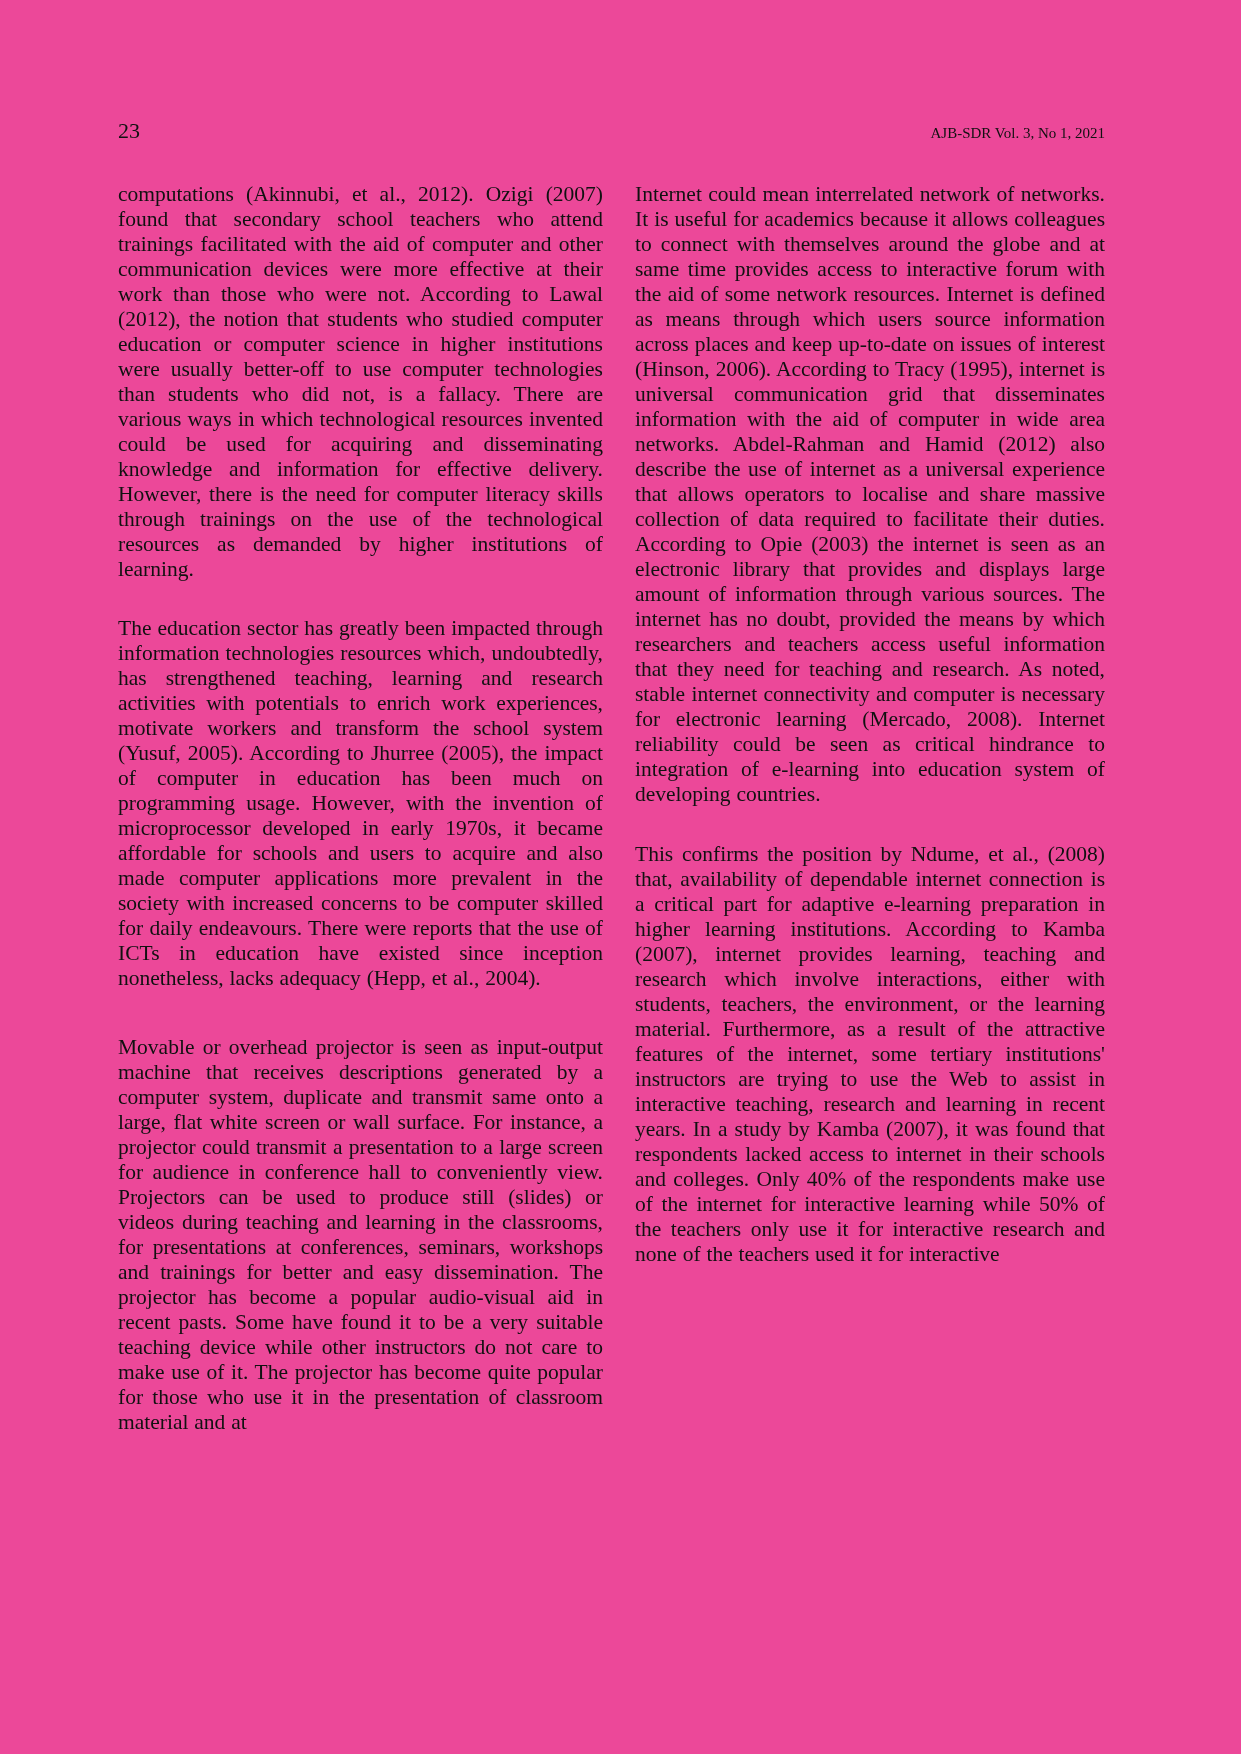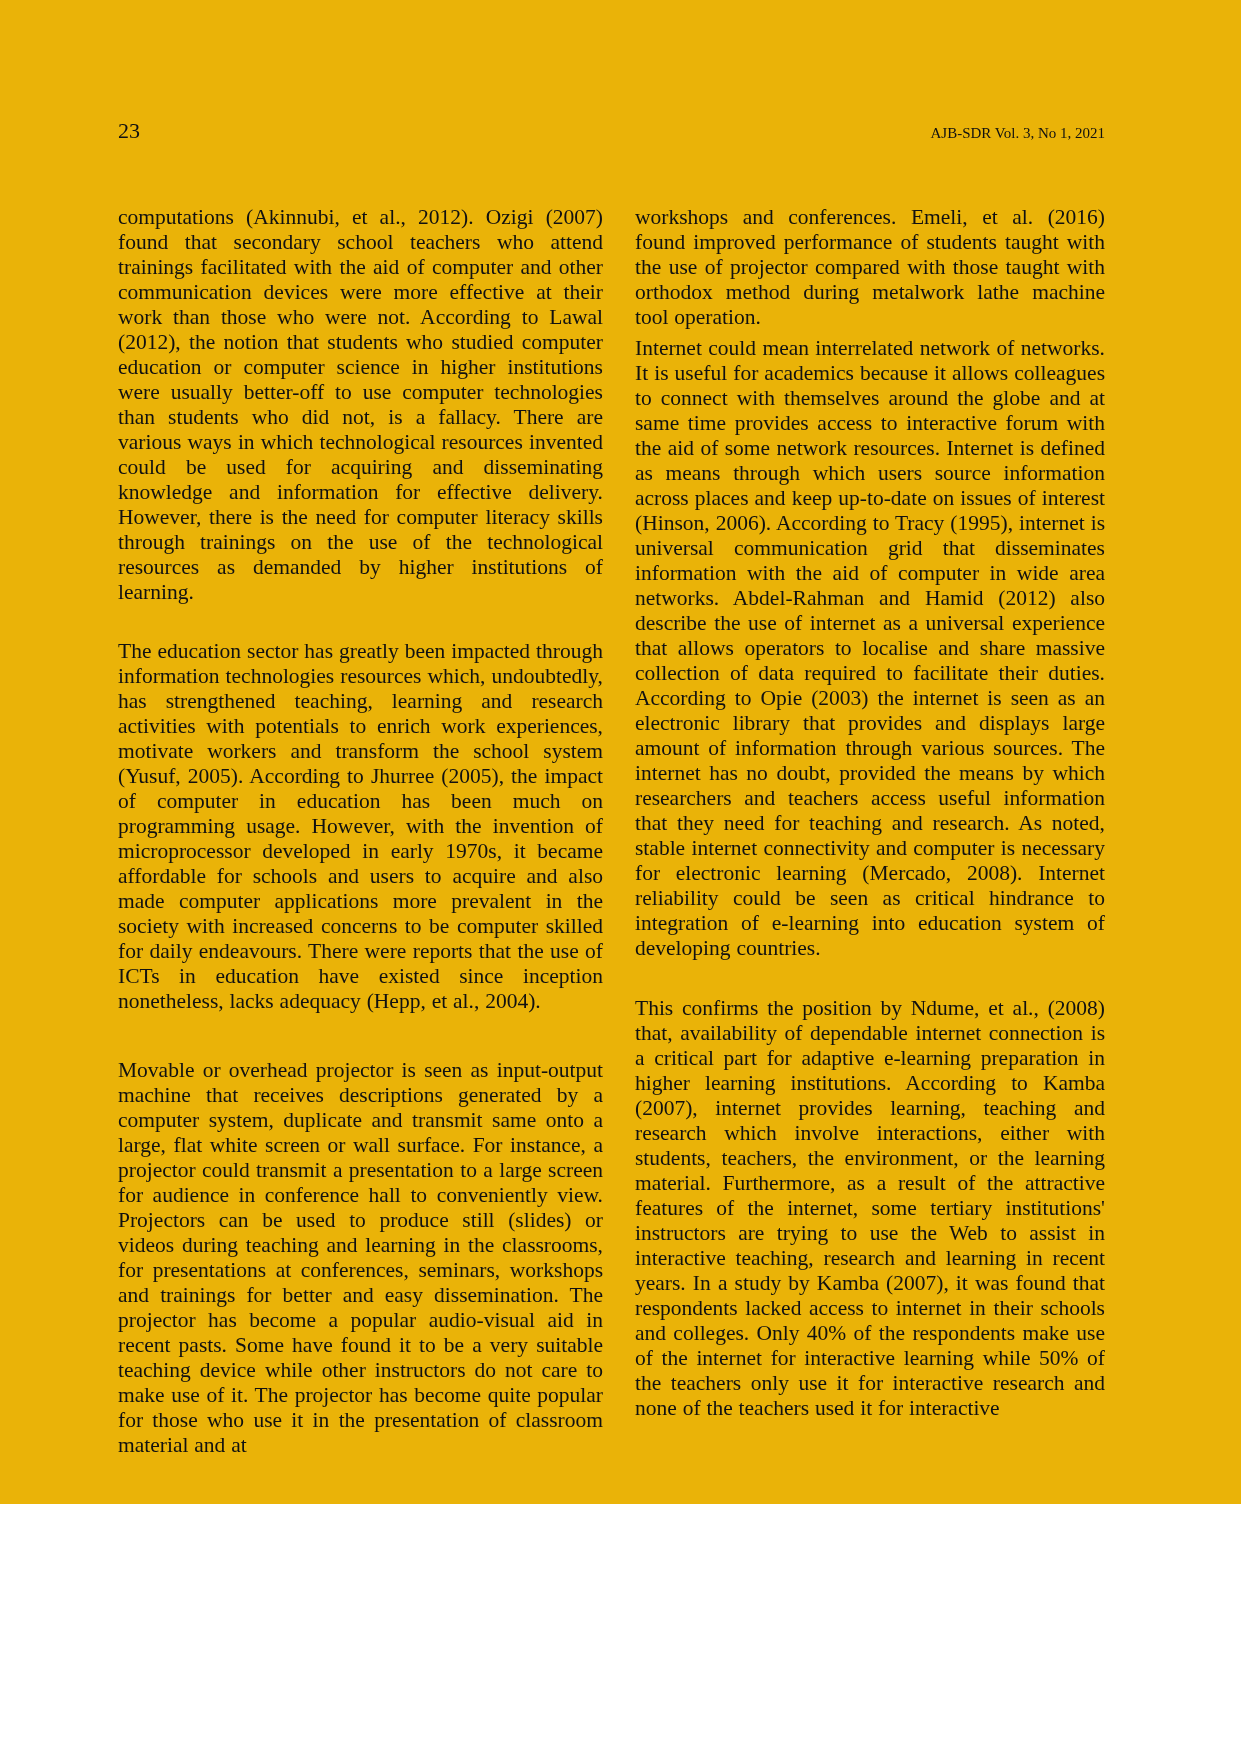--- a/index.html
+++ b/index.html
@@ -3,40 +3,40 @@
 <meta charset="utf-8">
 <style>
   html, body {
     margin: 0;
     padding: 0;
     background: #ffffff;
   }
   .page {
     position: relative;
     width: 1241px;
-    height: 1504px;
-    background: #eab308;
+    height: 1754px;
+    background: #ec4899;
     color: #111111;
     font-family: "Liberation Serif", "DejaVu Serif", serif;
     overflow: hidden;
     box-sizing: border-box;
     padding: 118px 136px 0 118px;
   }
   .page-header {
     display: flex;
     justify-content: space-between;
     align-items: baseline;
     font-size: 22px;
     line-height: 26px;
   }
   .page-header .journal-ref {
     font-size: 15px;
   }
   .content {
-    margin-top: 59px;
+    margin-top: 36px;
     display: flex;
     gap: 32px;
   }
   .col {
     box-sizing: border-box;
   }
   .col-left  { width: 485px; }
   .col-right { width: 470px; }
   .col p {
     margin: 0;
@@ -63,20 +63,19 @@
 
   <div class="content">
 
     <div class="col col-left">
       <p class="p1">computations (Akinnubi, et al., 2012). Ozigi (2007) found that secondary school teachers who attend trainings facilitated with the aid of computer and other communication devices were more effective at their work than those who were not. According to Lawal (2012), the notion that students who studied computer education or computer science in higher institutions were usually better-off to use computer technologies than students who did not, is a fallacy. There are various ways in which technological resources invented could be used for acquiring and disseminating knowledge and information for effective delivery. However, there is the need for computer literacy skills through trainings on the use of the technological resources as demanded by higher institutions of learning.</p>
       <p class="p2">The education sector has greatly been impacted through information technologies resources which, undoubtedly, has strengthened teaching, learning and research activities with potentials to enrich work experiences, motivate workers and transform the school system (Yusuf, 2005). According to Jhurree (2005), the impact of computer in education has been much on programming usage. However, with the invention of microprocessor developed in early 1970s, it became affordable for schools and users to acquire and also made computer applications more prevalent in the society with increased concerns to be computer skilled for daily endeavours. There were reports that the use of ICTs in education have existed since inception nonetheless, lacks adequacy (Hepp, et al., 2004).</p>
       <p class="p3">Movable or overhead projector is seen as input-output machine that receives descriptions generated by a computer system, duplicate and transmit same onto a large, flat white screen or wall surface. For instance, a projector could transmit a presentation to a large screen for audience in conference hall to conveniently view. Projectors can be used to produce still (slides) or videos during teaching and learning in the classrooms, for presentations at conferences, seminars, workshops and trainings for better and easy dissemination. The projector has become a popular audio-visual aid in recent pasts. Some have found it to be a very suitable teaching device while other instructors do not care to make use of it. The projector has become quite popular for those who use it in the presentation of classroom material and at</p>
     </div>
 
     <div class="col col-right">
-      <p class="p1">workshops and conferences. Emeli, et al. (2016) found improved performance of students taught with the use of projector compared with those taught with orthodox method during metalwork lathe machine tool operation.</p>
       <p class="p2">Internet could mean interrelated network of networks. It is useful for academics because it allows colleagues to connect with themselves around the globe and at same time provides access to interactive forum with the aid of some network resources. Internet is defined as means through which users source information across places and keep up-to-date on issues of interest (Hinson, 2006). According to Tracy (1995), internet is universal communication grid that disseminates information with the aid of computer in wide area networks. Abdel-Rahman and Hamid (2012) also describe the use of internet as a universal experience that allows operators to localise and share massive collection of data required to facilitate their duties. According to Opie (2003) the internet is seen as an electronic library that provides and displays large amount of information through various sources. The internet has no doubt, provided the means by which researchers and teachers access useful information that they need for teaching and research. As noted, stable internet connectivity and computer is necessary for electronic learning (Mercado, 2008). Internet reliability could be seen as critical hindrance to integration of e-learning into education system of developing countries.</p>
       <p class="p3">This confirms the position by Ndume, et al., (2008) that, availability of dependable internet connection is a critical part for adaptive e-learning preparation in higher learning institutions. According to Kamba (2007), internet provides learning, teaching and research which involve interactions, either with students, teachers, the environment, or the learning material. Furthermore, as a result of the attractive features of the internet, some tertiary institutions' instructors are trying to use the Web to assist in interactive teaching, research and learning in recent years. In a study by Kamba (2007), it was found that respondents lacked access to internet in their schools and colleges. Only 40% of the respondents make use of the internet for interactive learning while 50% of the teachers only use it for interactive research and none of the teachers used it for interactive</p>
     </div>
 
   </div>
 
 </div>
 
 </body></html>

